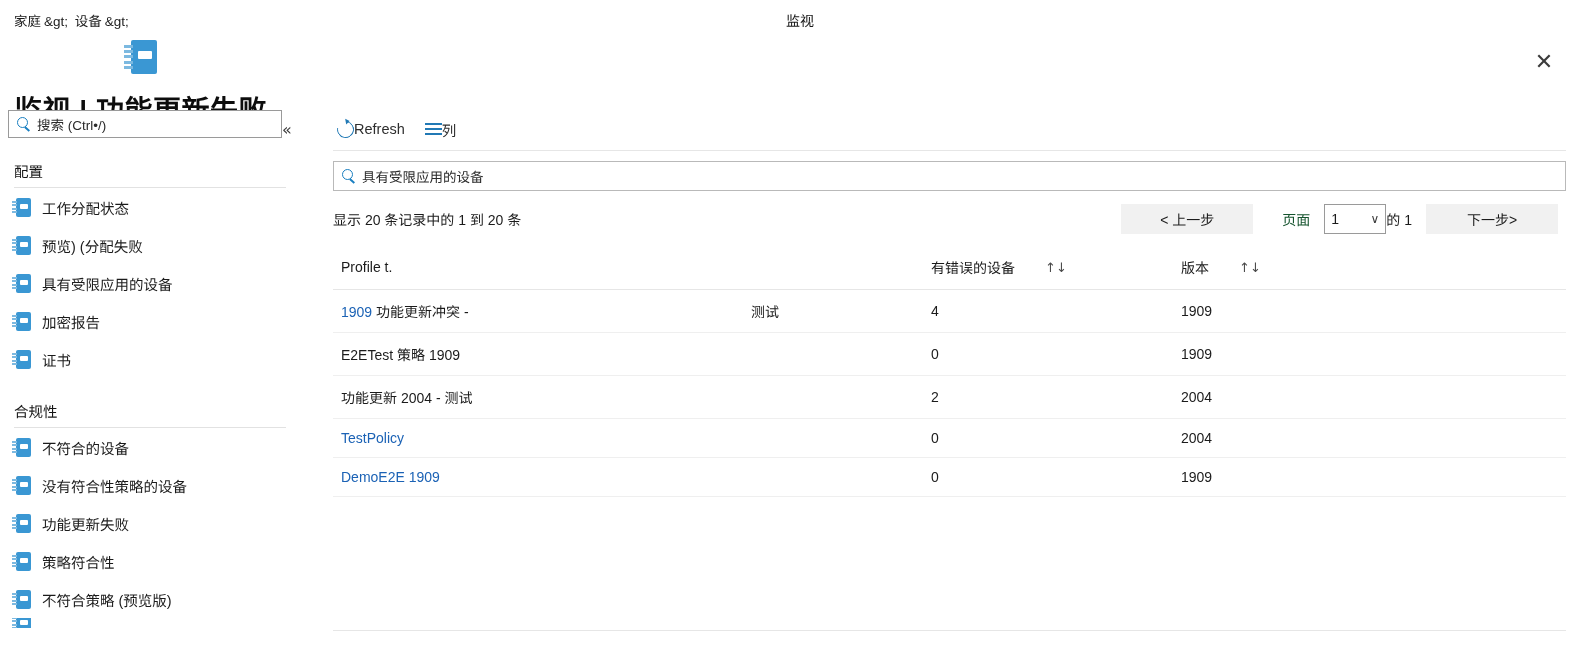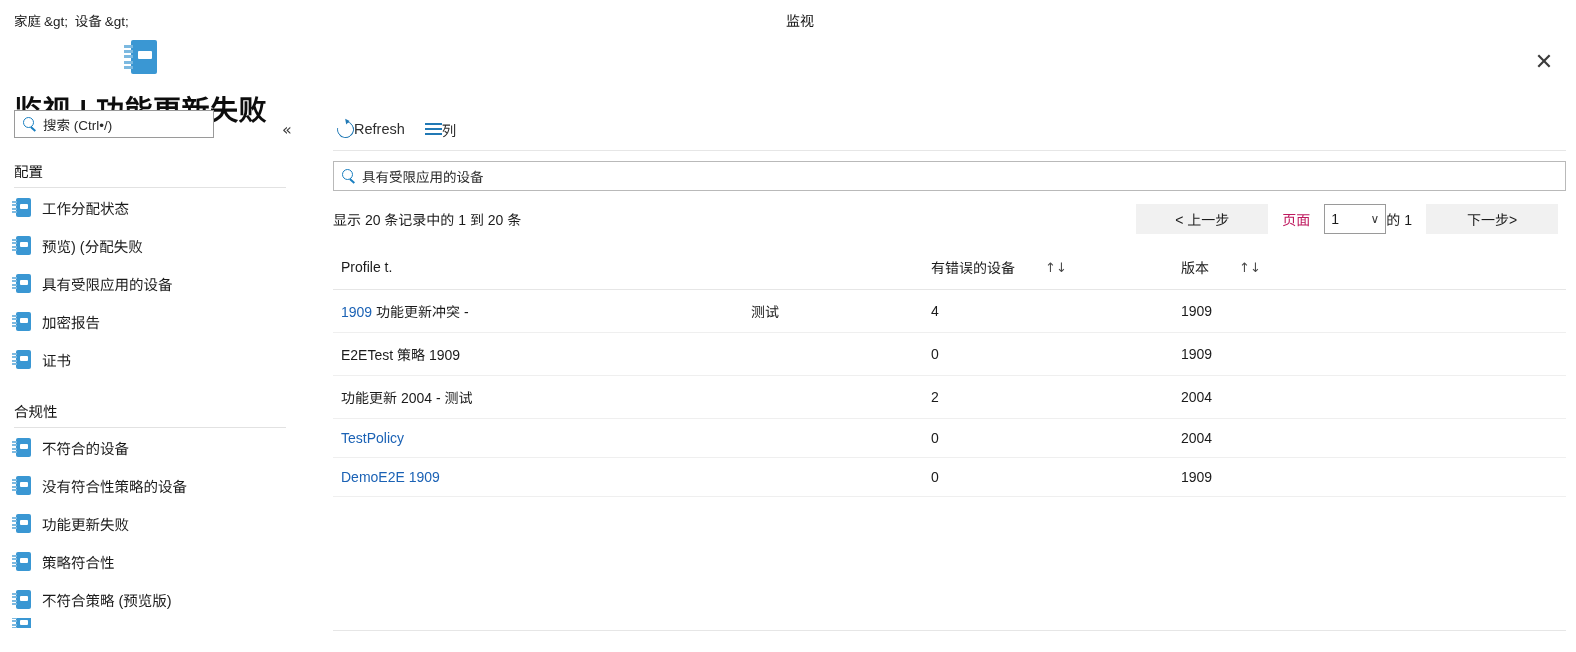--- a/index.html
+++ b/index.html
@@ -64,21 +64,21 @@
   }
   .nb.lg .rings { left: -7px; top: 3px; width: 9px; height: 28px; }
   .nb.sm .rings { left: -4px; top: 2px; width: 5px; height: 15px; }
   .nb .rings i { display:block; background: #7cb9e0; }
   .nb.lg .rings i { width: 9px; height: 3px; }
   .nb.sm .rings i { width: 5px; height: 2px; }
 
   
   .sidebar { position: absolute; left: 0; top: 110px; width: 320px; }
   .search-wrap {
-    position: relative; margin-left: 14px; width: 200px; height: 28px;
+    position: relative; margin-left: 8px; width: 274px; height: 28px;
     border: 1px solid #9a9a9a; background:#fff;
     display:flex; align-items:center;
   }
   .mag {
     width: 16px; height: 16px; margin-left: 7px; margin-right: 5px;
     position: relative; flex: 0 0 auto;
   }
   .mag::before {
     content:""; position:absolute; left:1px; top:1px;
     width:9px; height:9px; border:1.4px solid #1a7fc1; border-radius:50%;
@@ -151,21 +151,21 @@
   .pager-right {
     position:absolute; right: 8px; top: 0; height: 32px;
     display:flex; align-items:center; gap: 14px; padding-left: 24px;
   }
   .pg-btn {
     background:#f1f1f1; border: 1px solid #f1f1f1;
     min-width: 132px; height: 30px;
     display:flex; align-items:center; justify-content:center;
     font-size: 14px; color:#1b1b1b; cursor:pointer; white-space:nowrap;
   }
-  .pg-label { font-size: 14px; color:#be185d; }
+  .pg-label { font-size: 14px; color:#14532d;margin-left:15px; }
   .pg-select {
     width: 62px; height: 30px; border:1px solid #9a9a9a; background:#fff;
     display:flex; align-items:center; justify-content:space-between;
     padding: 0 6px; font-size: 14px; color:#1b1b1b; cursor: pointer;
   }
   .pg-caret { font-size: 12px; color:#3a3a3a; font-family:"DejaVu Sans",sans-serif; }
   .pg-of { font-size: 14px; color:#1b1b1b; margin-left: -14px; white-space:nowrap; }
 
   
   table.grid { margin-top: 16px; width: 1233px; border-collapse: collapse; table-layout: fixed; }

